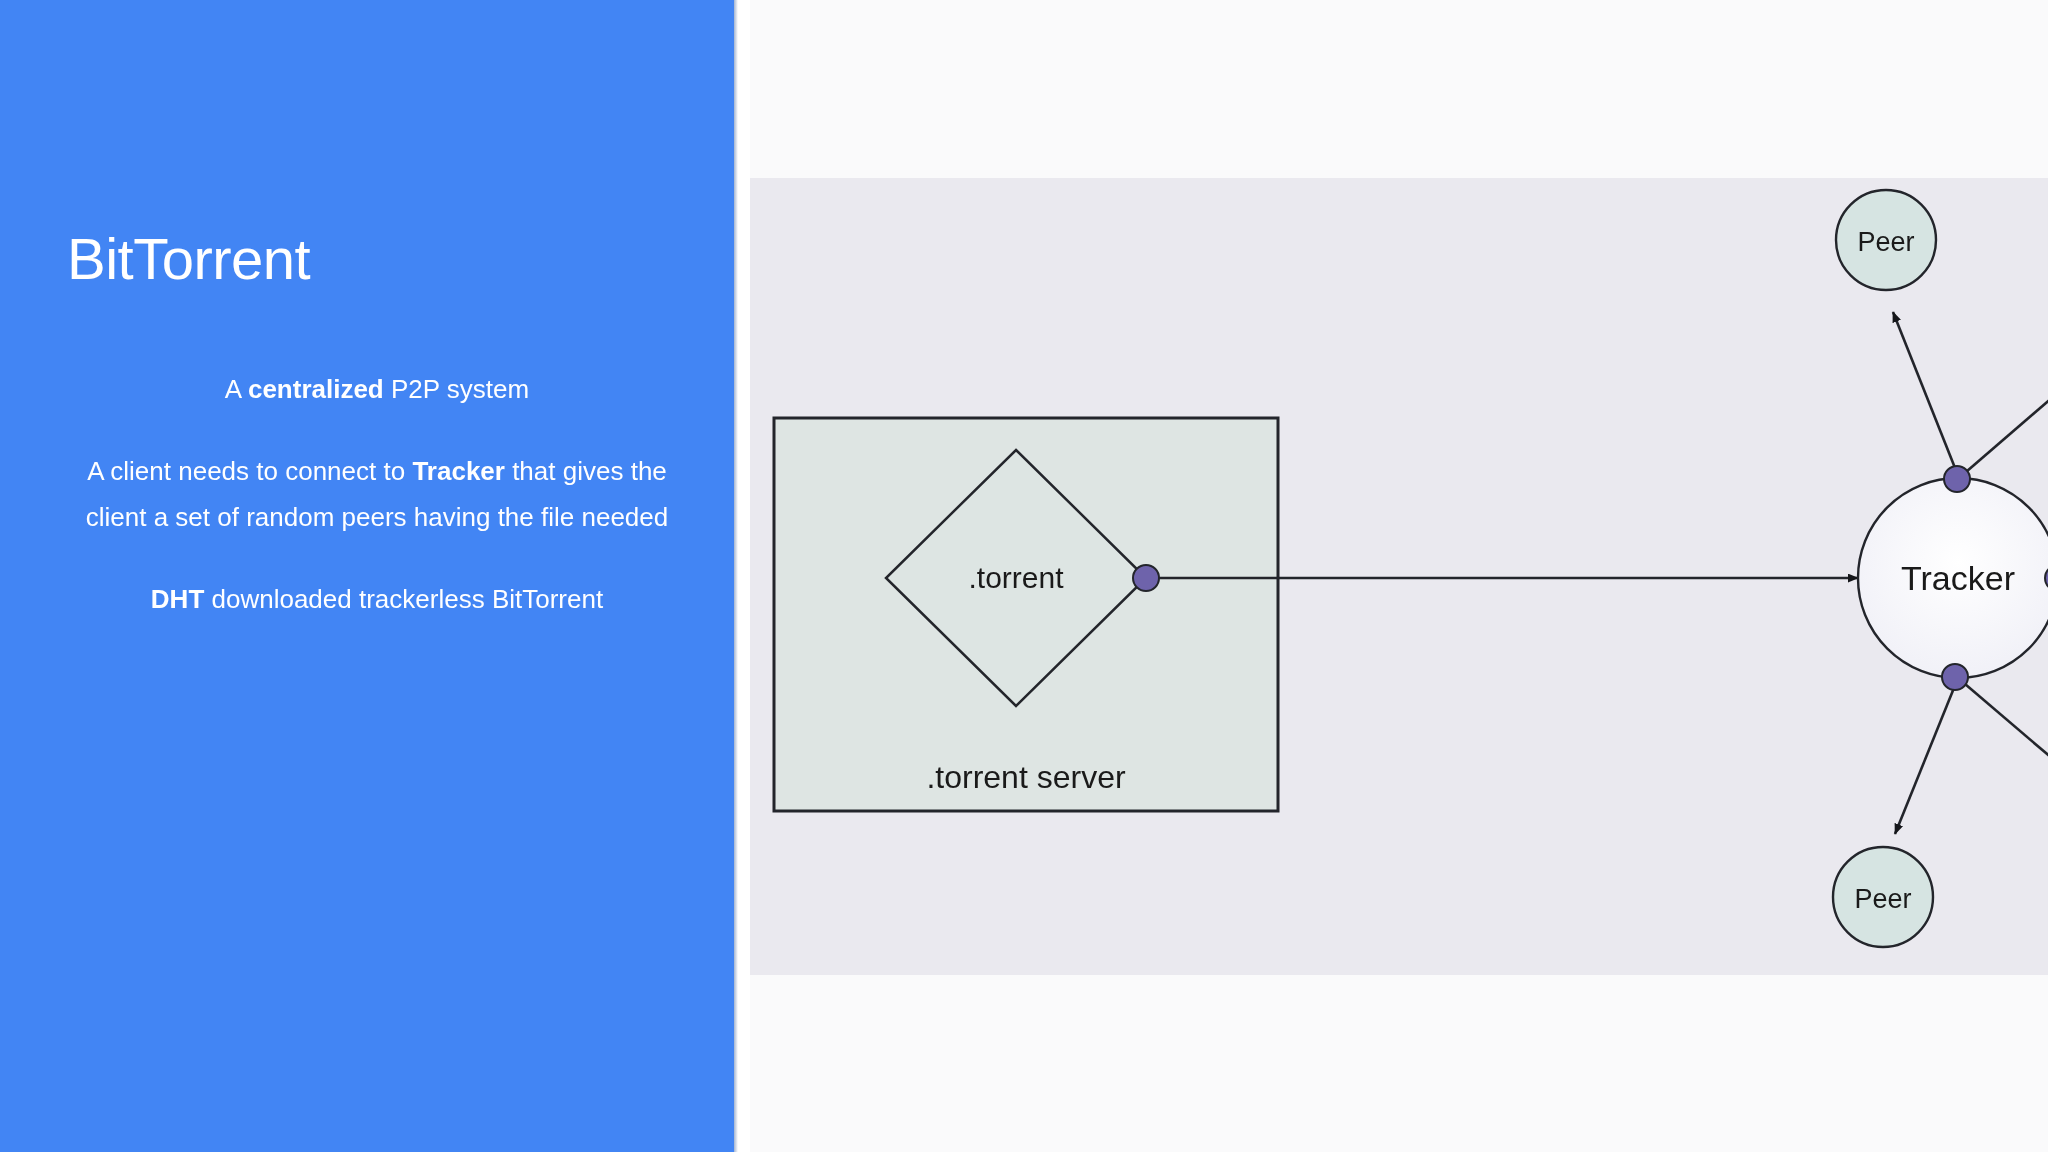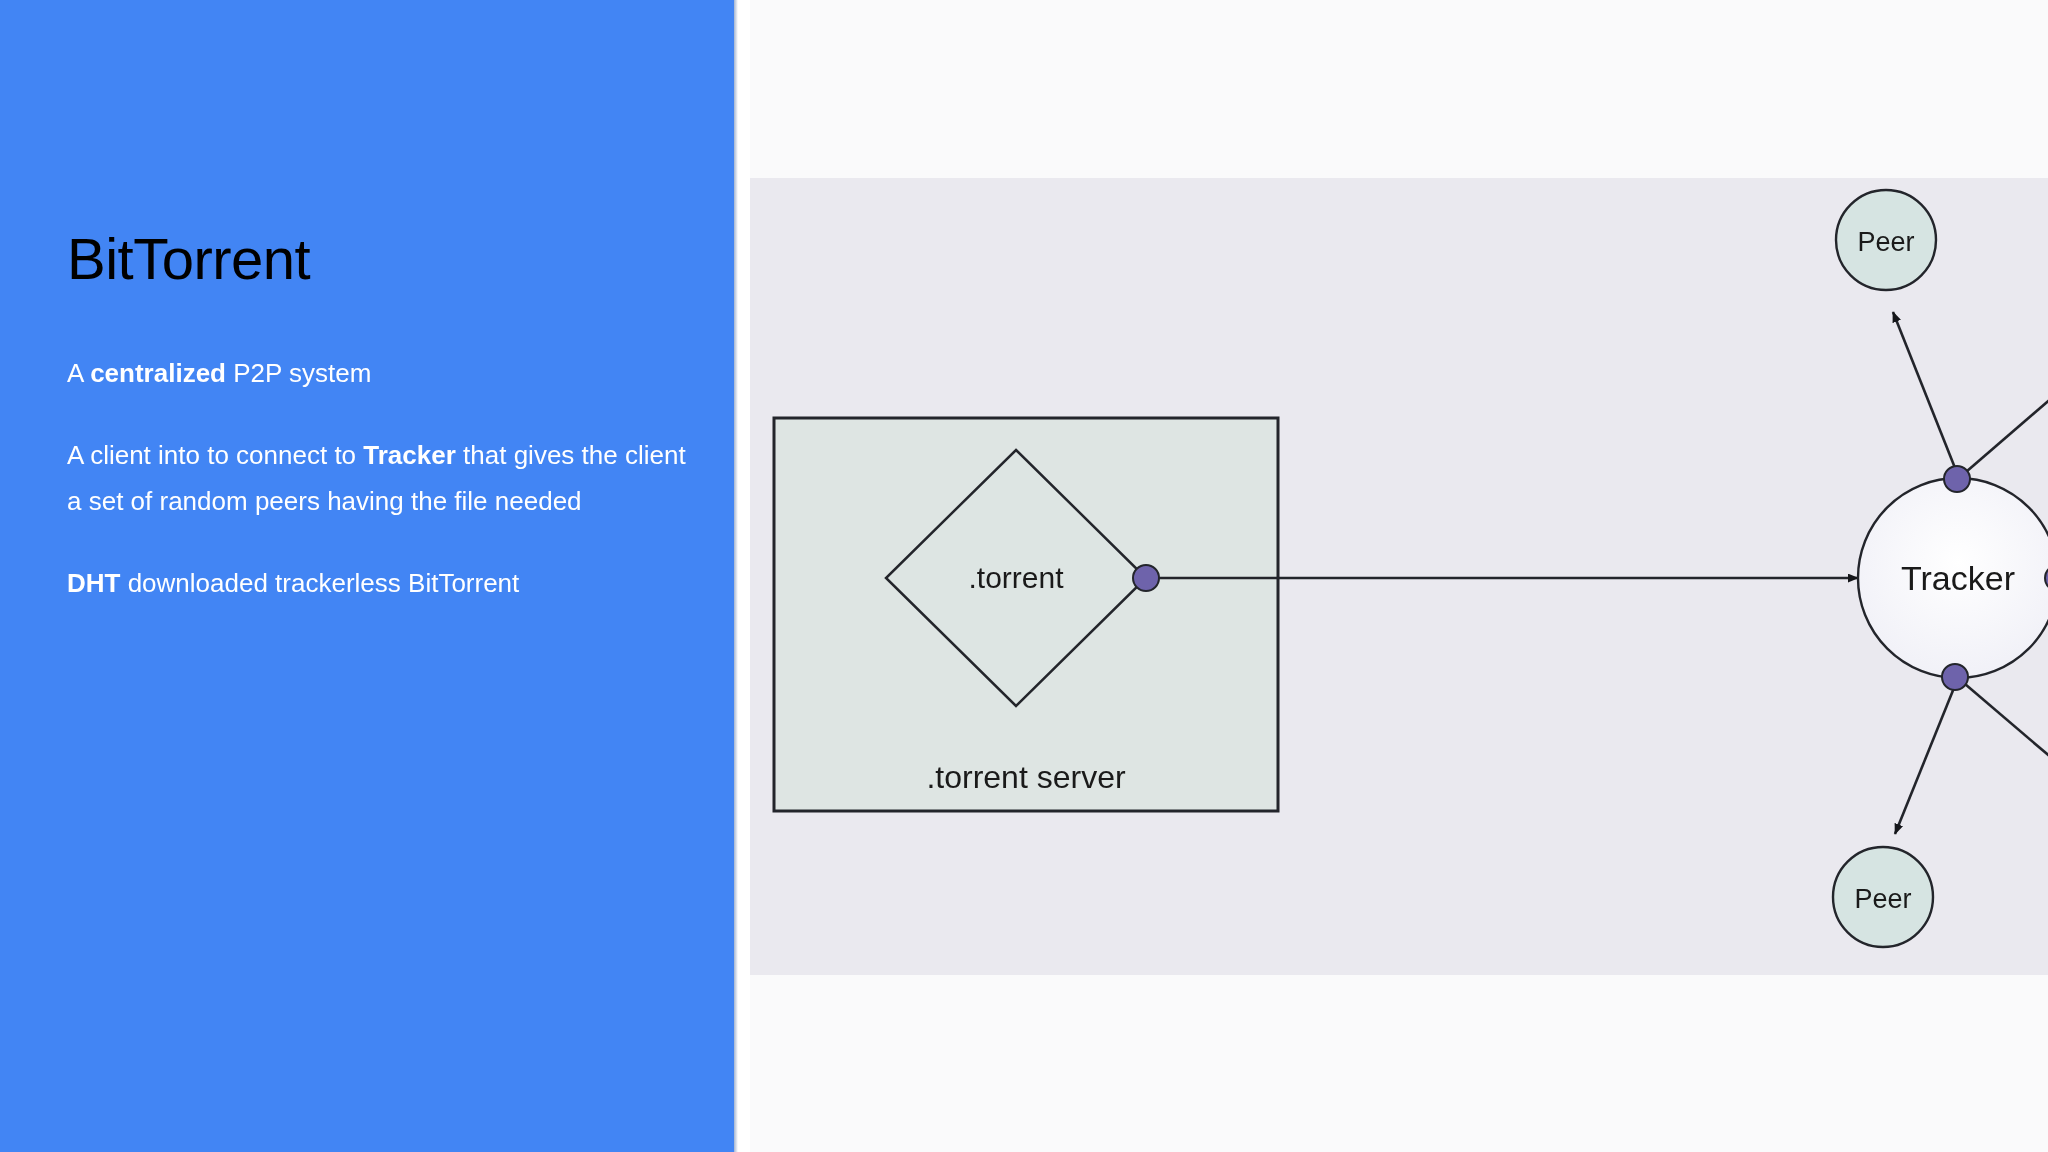--- a/index.html
+++ b/index.html
@@ -37,30 +37,31 @@
     width: 4px;
     height: 1152px;
     background: linear-gradient(to right, rgba(90,120,170,0.55), rgba(255,255,255,0));
   }
   #slide-title {
     position: absolute;
     left: 67px;
     top: 190px;
     font-size: 58px;
     line-height: 1.05;
-    color: #000000;
+    color: #ffffff;
     font-weight: 400;
     letter-spacing: -0.5px;
     white-space: nowrap;
   }
   #bullets {
     position: absolute;
     left: 67px;
-    top: 324px;
+    top: 340px;
     width: 620px;
+    text-align: center;
   }
   .bullet {
     color: #ffffff;
     font-size: 26px;
     line-height: 46px;
     margin-bottom: 36px;
   }
   .bullet b { font-weight: 700; }
 
   
@@ -94,21 +95,21 @@
 </style>
 </head>
 <body>
 
 <div id="slide">
 
   <div id="left-panel">
     <h1 id="slide-title">BitTorrent</h1>
     <div id="bullets">
         <p class="bullet"><span>A </span><b>centralized</b><span> P2P system</span></p>
-        <p class="bullet"><span>A client into to connect to </span><b>Tracker</b><span> that gives the client a set of random peers having the file needed</span></p>
+        <p class="bullet"><span>A client needs to connect to </span><b>Tracker</b><span> that gives the client a set of random peers having the file needed</span></p>
         <p class="bullet"><b>DHT</b><span> downloaded trackerless BitTorrent</span></p>
       </div>
   </div>
   <div id="panel-edge"></div>
 
   <div id="diagram-wrap">
     <div id="diagram-bg"></div>
 
     <svg id="diagram-svg" viewBox="0 0 1298 1152">
       <defs>

